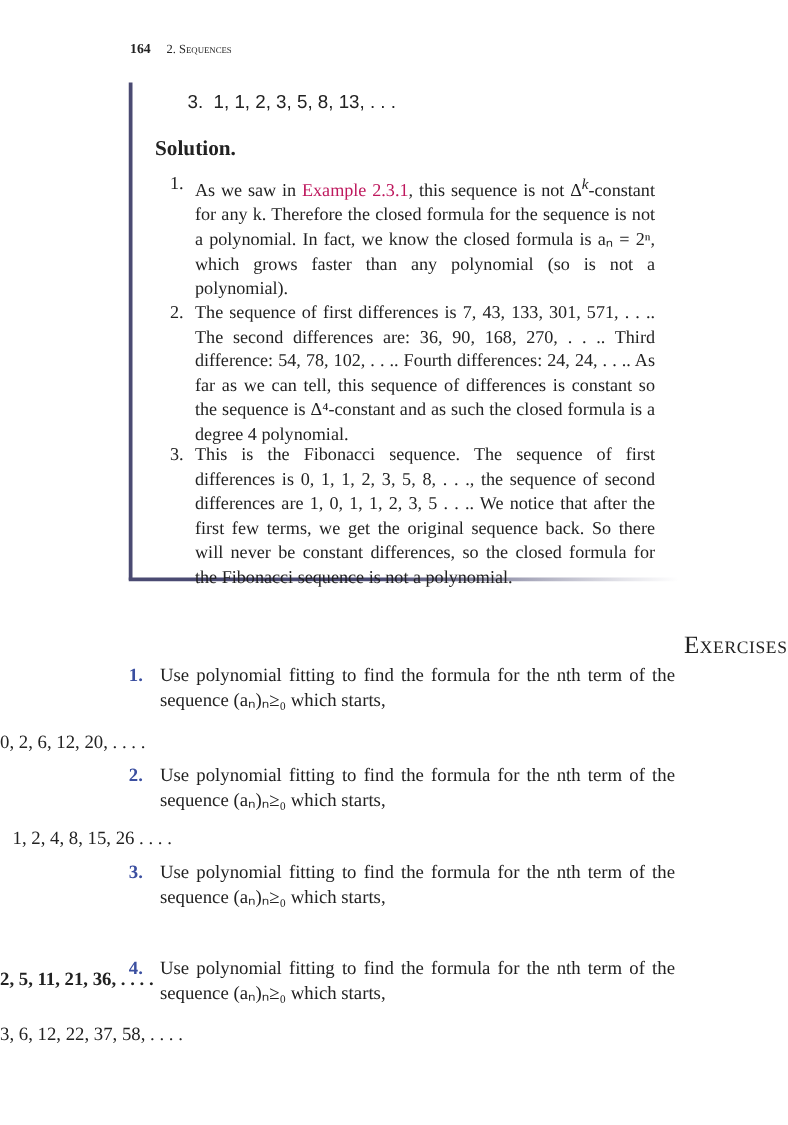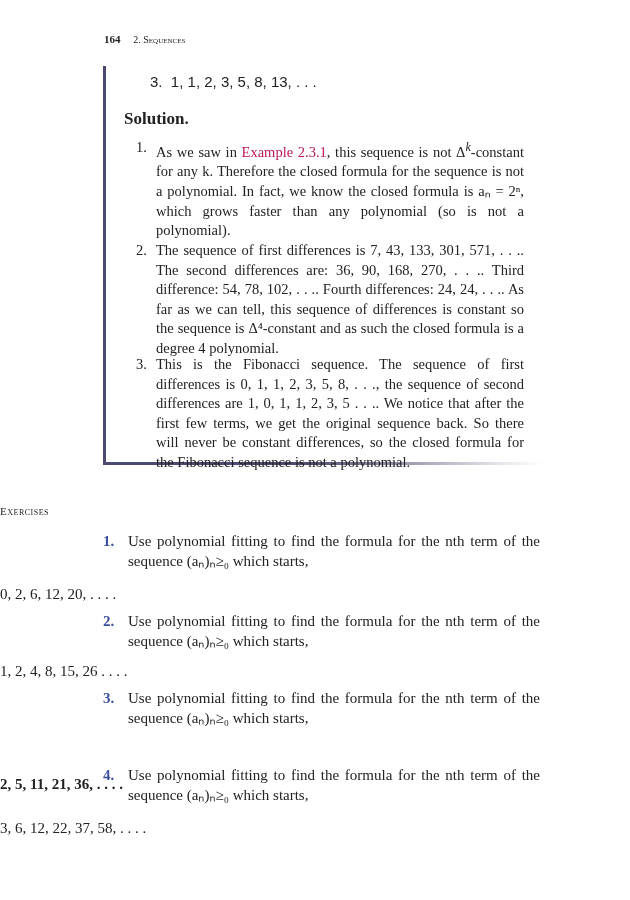--- a/index.html
+++ b/index.html
@@ -12,22 +12,22 @@
          border-left: 3px solid #4a4a72; }
   .box-bottom { position: absolute; left: 103px; top: 462px; width: 440px; height: 3px;
          background: linear-gradient(to right, #4a4a72 0%, #4a4a72 45%, rgba(74,74,114,0.15) 90%, rgba(74,74,114,0) 100%); }
   .item3 { position: absolute; left: 150px; top: 73px; font-size: 15px; font-family: Liberation Sans, sans-serif; }
   .sol { position: absolute; left: 124px; top: 109px; font-size: 17px; font-weight: bold; font-family: "Liberation Serif", serif; }
   .solitem { position: absolute; left: 136px; width: 388px; font-size: 14.5px; line-height: 19.6px;
              font-family: "Liberation Serif", serif; text-align: justify; }
   .solitem .num { position: absolute; left: 0; top: 0; }
   .solitem .txt { margin-left: 20px; display: block; }
   .link { color: #be185d; }
-  .ex-title { position: absolute; left: 0; width: 630px; top: 505px; text-align: left;
-              font-variant: small-caps; font-size: 11px; font-family: "Liberation Serif", serif; letter-spacing: 0.5px; }
+  .ex-title { position: absolute; left: 0; width: 630px; top: 505px; text-align: right;
+              font-variant: small-caps; font-size: 20px; font-family: "Liberation Serif", serif; letter-spacing: 0.5px; }
   .ex { position: absolute; left: 103px; width: 437px; font-size: 15px; line-height: 20px;
         font-family: "Liberation Serif", serif; text-align: justify; }
   .ex .num { position: absolute; left: 0; top: 0; color: #3b4fa0; font-weight: bold; }
   .ex .txt { margin-left: 25px; display: block; text-align-last: left; }
   .ex .first { text-align-last: justify; display: block; }
   .seq { position: absolute; left: 0; width: 528px; font-size: 15px; font-family: "Liberation Serif", serif; }
 </style>
 </head>
 <body>
 
@@ -66,21 +66,21 @@
 <div class="ex" style="top:531px;">
   <span class="num">1.</span>
   <span class="txt"><span class="first">Use polynomial fitting to find the formula for the nth term of the</span><span>sequence (aₙ)ₙ≥₀ which starts,</span></span>
 </div>
 <div class="seq" style="top:586px;">0, 2, 6, 12, 20, . . . .</div>
 
 <div class="ex" style="top:611px;">
   <span class="num">2.</span>
   <span class="txt"><span class="first">Use polynomial fitting to find the formula for the nth term of the</span><span>sequence (aₙ)ₙ≥₀ which starts,</span></span>
 </div>
-<div class="seq" style="top:663px;">1, 2, 4, 8, 15, 26 . . . .</div>
+<div class="seq" style="top:663px;padding-left:10px;">1, 2, 4, 8, 15, 26 . . . .</div>
 
 <div class="ex" style="top:688px;">
   <span class="num">3.</span>
   <span class="txt"><span class="first">Use polynomial fitting to find the formula for the nth term of the</span><span>sequence (aₙ)ₙ≥₀ which starts,</span></span>
 </div>
 <div class="seq" style="top:776px;font-weight:bold;">2, 5, 11, 21, 36, . . . .</div>
 
 <div class="ex" style="top:765px;">
   <span class="num">4.</span>
   <span class="txt"><span class="first">Use polynomial fitting to find the formula for the nth term of the</span><span>sequence (aₙ)ₙ≥₀ which starts,</span></span>

